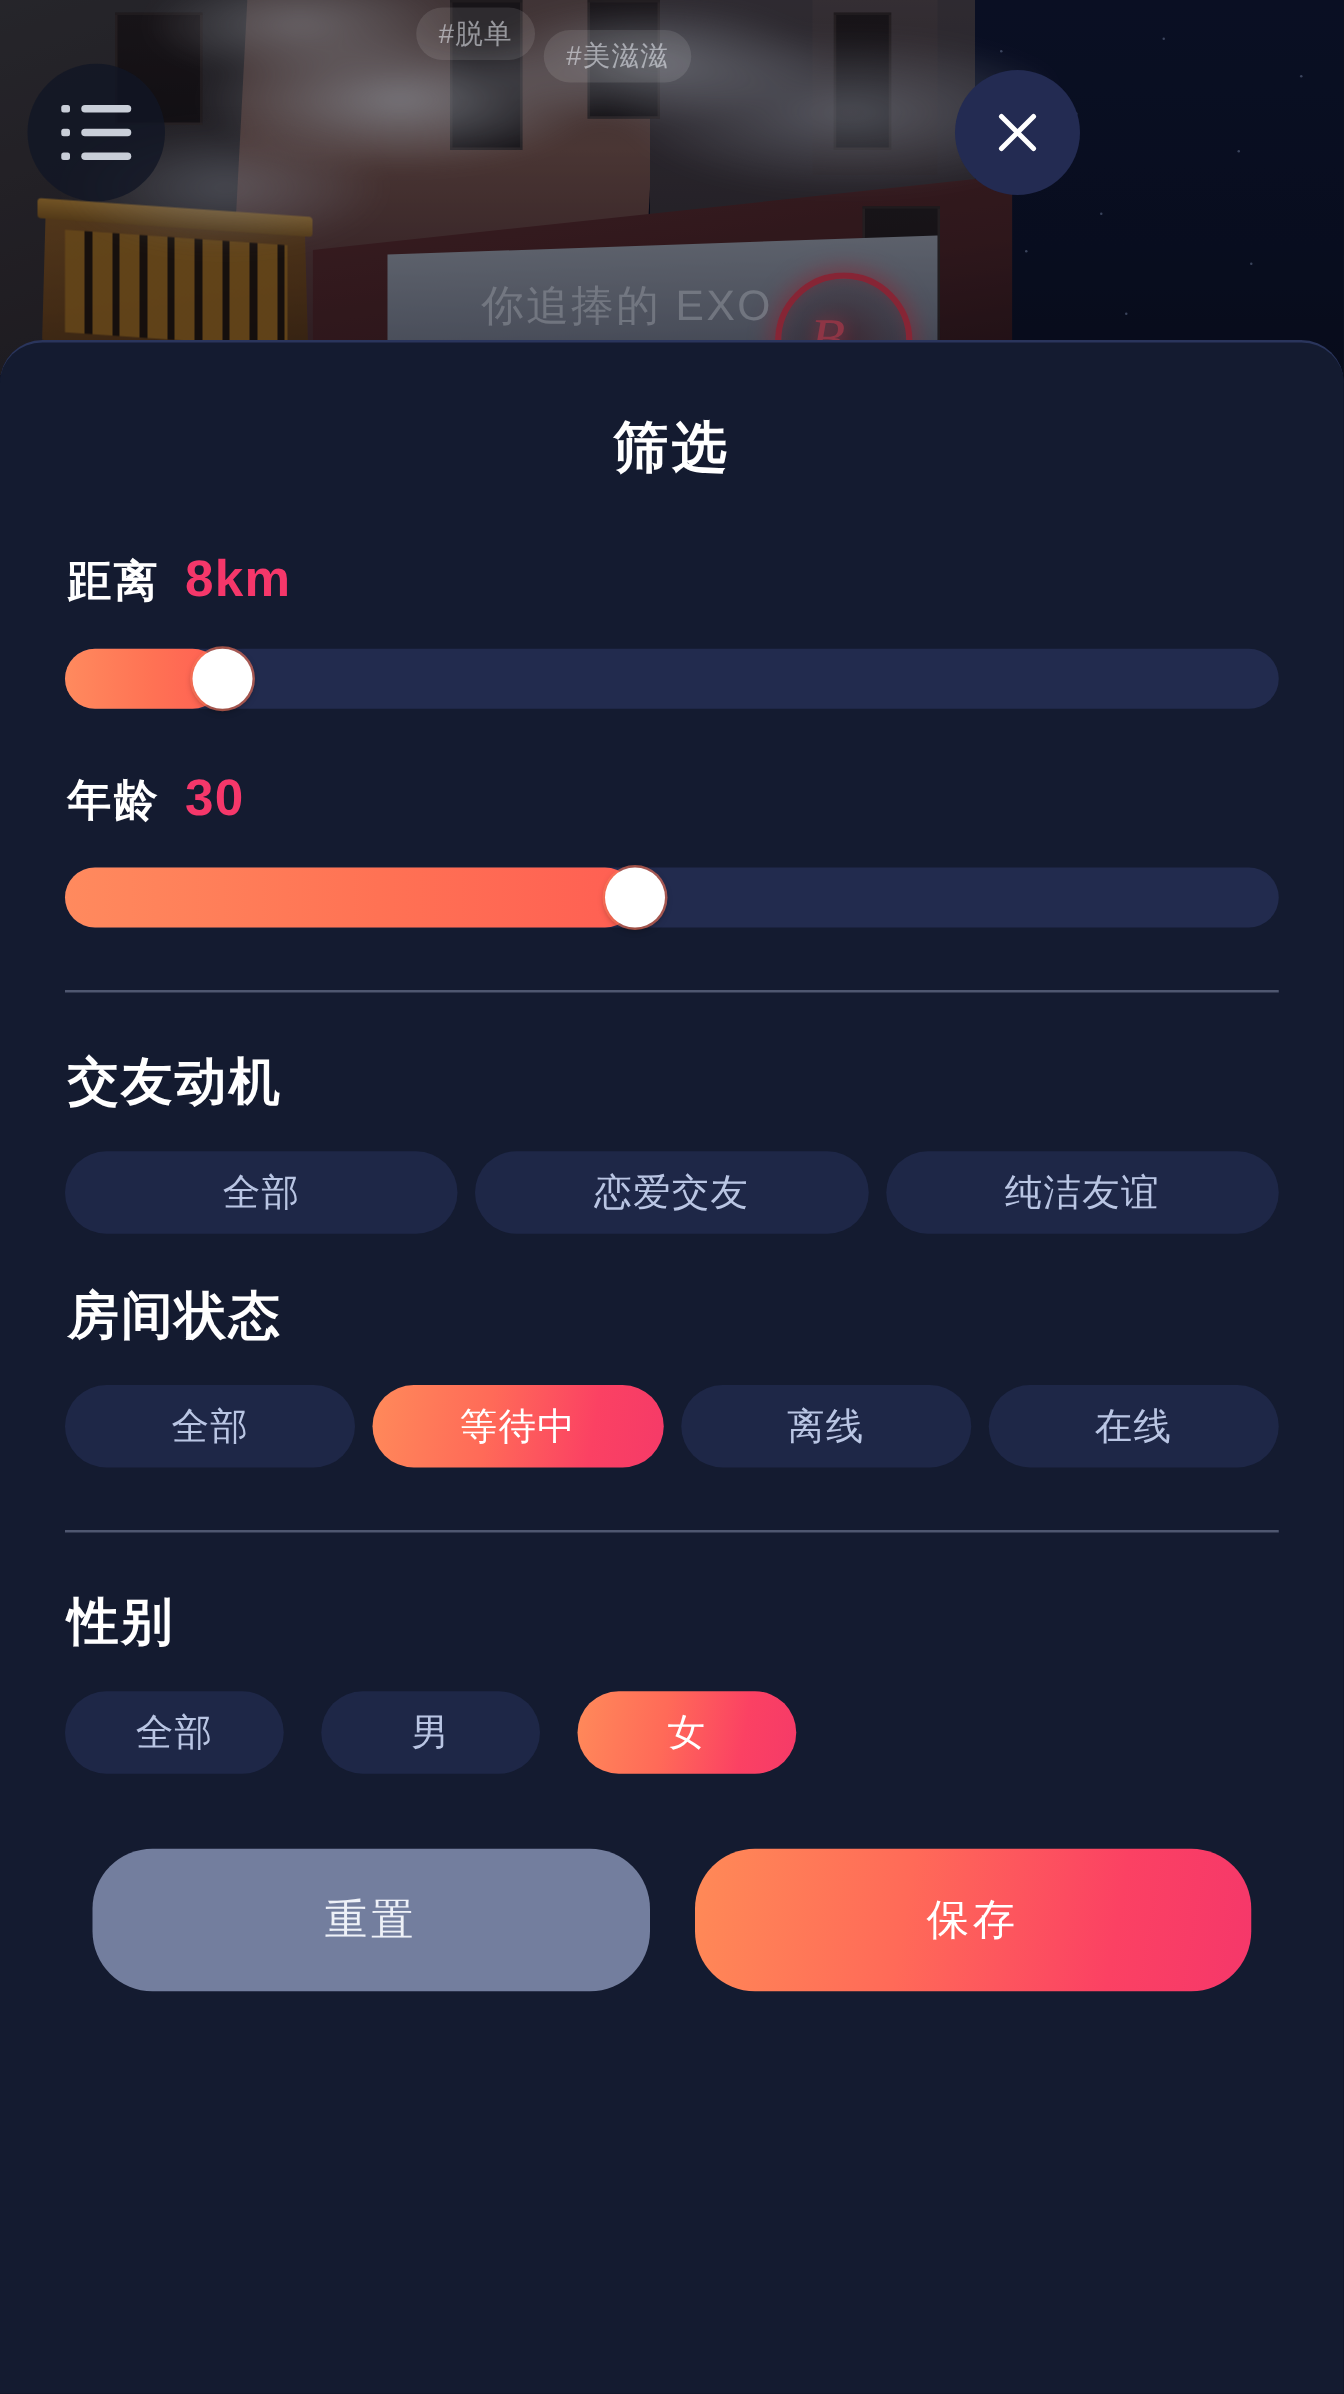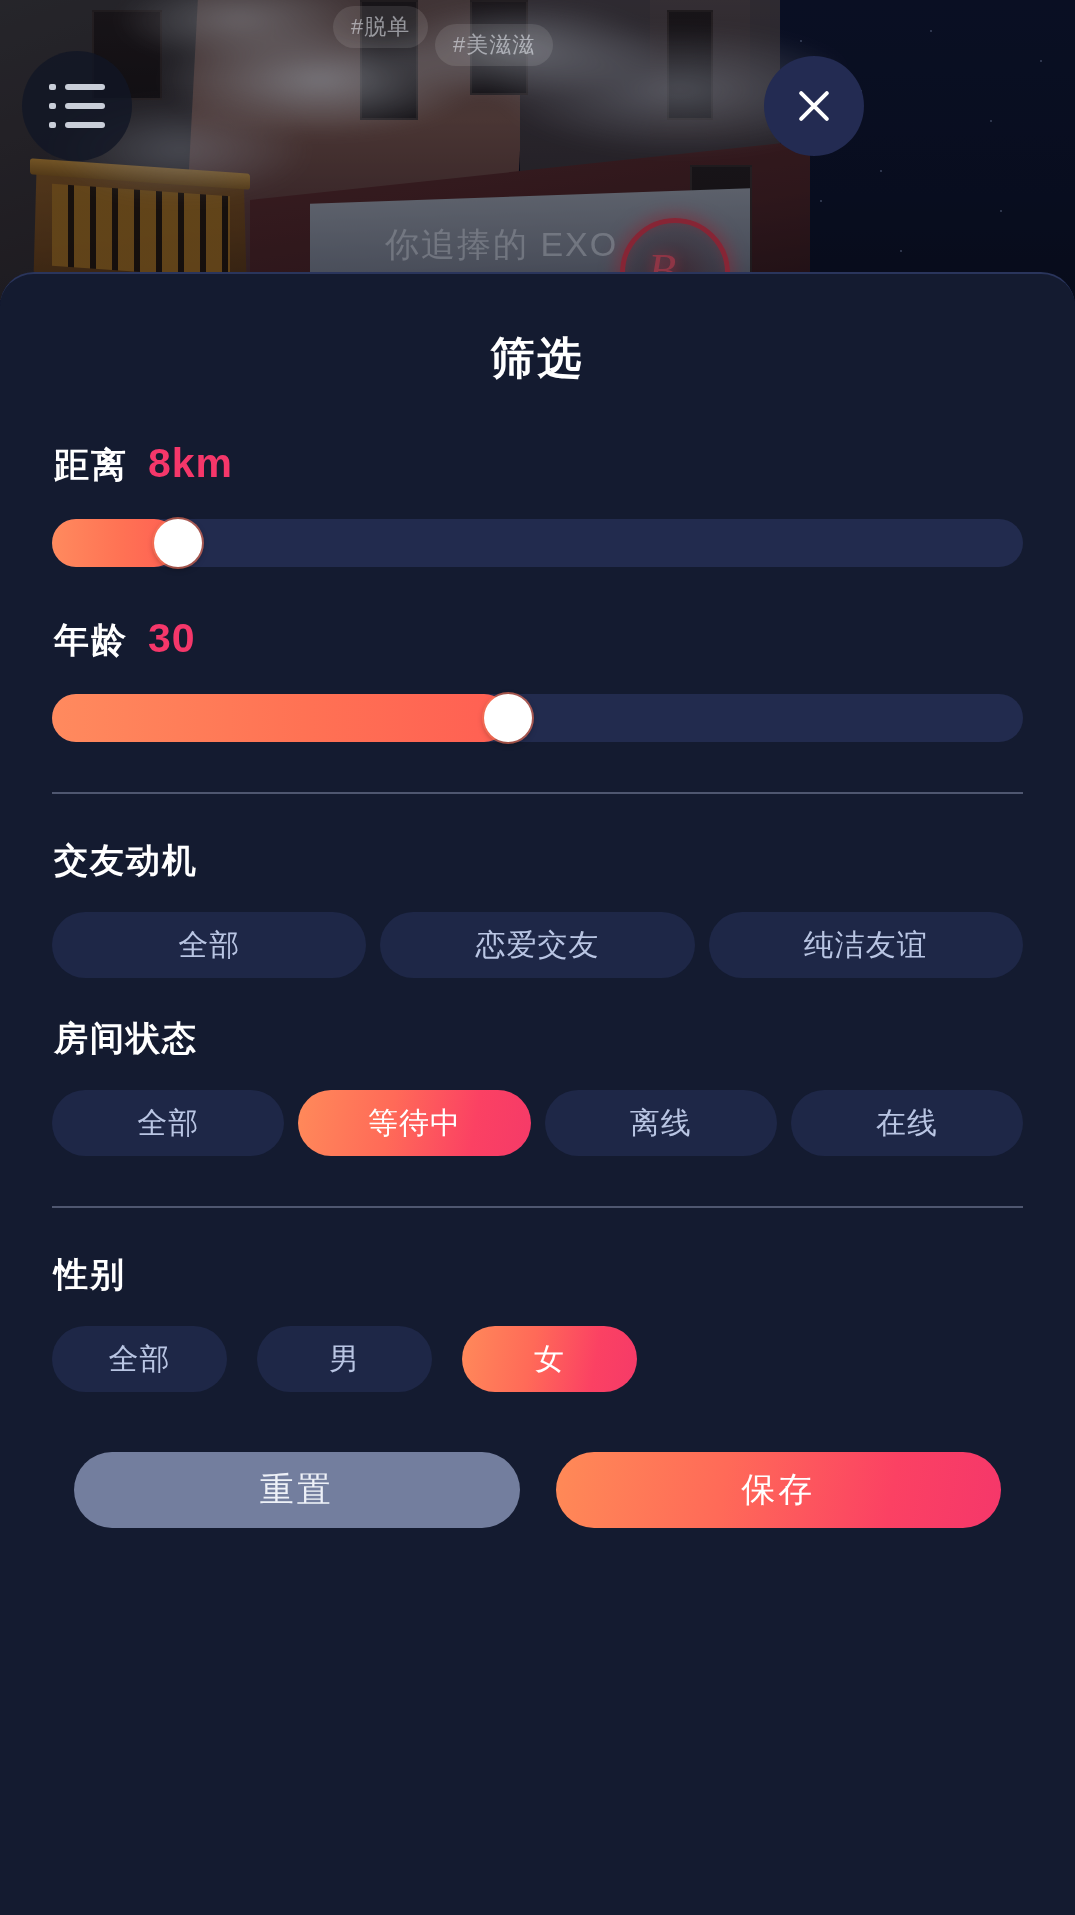--- a/index.html
+++ b/index.html
@@ -263,21 +263,21 @@
     opacity: .55;
     margin: 50px 0 0 0;
   }
 
   
   .chip-section { margin-top: 44px; }
   .chip-section.tight { margin-top: 38px; }
 
   .section-title {
     color: #ffffff;
-    font-size: 34px;
+    font-size: 41px;
     font-weight: bold;
     letter-spacing: 2px;
     padding-left: 2px;
   }
 
   .chip-row {
     display: flex;
     align-items: center;
     margin-top: 28px;
     gap: 14px;
@@ -306,21 +306,21 @@
 
   
   .actions {
     display: flex;
     gap: 36px;
     margin-top: 60px;
     padding: 0 22px;
   }
   .btn {
     flex: 1 1 0;
-    height: 76px;
+    height: 114px;
     border-radius: 48px;
     display: flex;
     align-items: center;
     justify-content: center;
     font-size: 34px;
     letter-spacing: 3px;
     cursor: pointer;
     border: none;
     font-family: inherit;
   }

